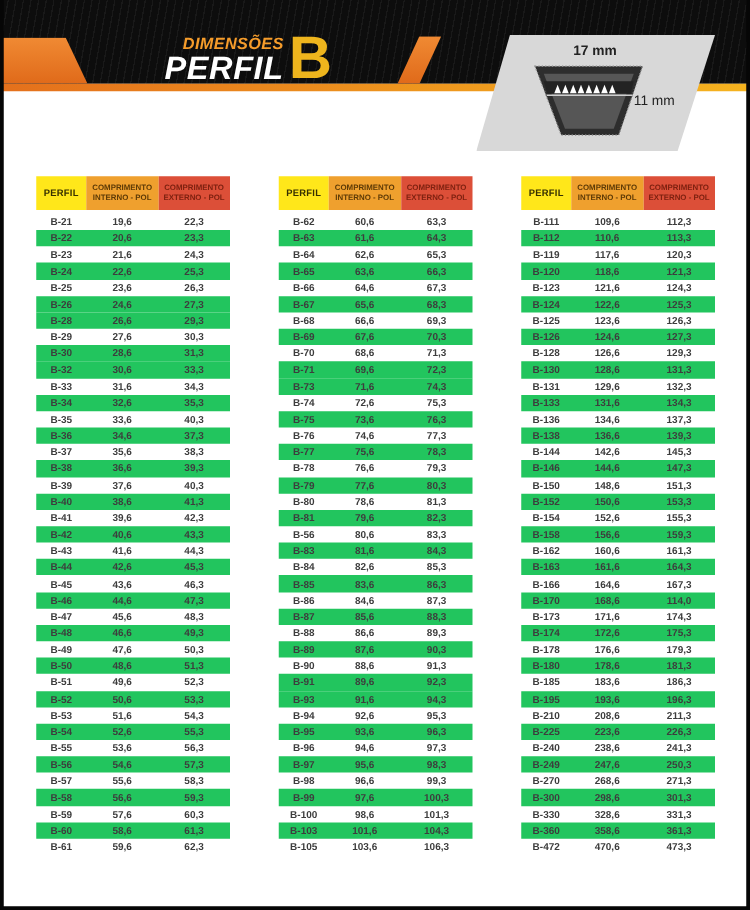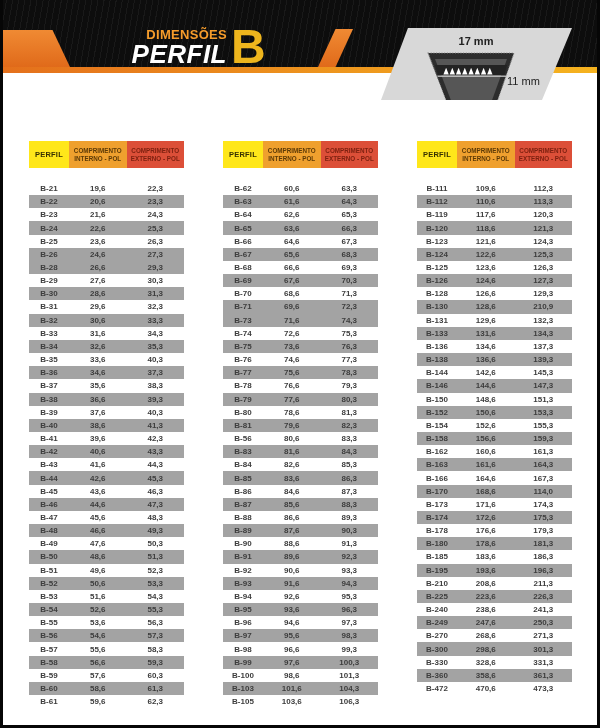--- a/index.html
+++ b/index.html
@@ -16,46 +16,46 @@
      background:repeating-linear-gradient(100deg,rgba(255,255,255,0.05) 0 1px,transparent 1px 6px);}
   .strip{position:absolute;left:0;top:67px;width:600px;height:6px;
      background:linear-gradient(90deg,#e4701c,#f5b31f);z-index:2;}
   .left-accent{position:absolute;left:0;top:30px;width:70px;height:37px;z-index:3;
      background:linear-gradient(180deg,#f08a33,#e06a1a);
      clip-path:polygon(0 0,75% 0,100% 100%,0 100%);}
   .right-accent{position:absolute;left:318px;top:29px;width:35px;height:38px;z-index:3;
      background:linear-gradient(180deg,#f08a33,#e06a1a);
      clip-path:polygon(50% 0,100% 0,50% 100%,0 100%);}
   .banner-text{position:absolute;left:60px;top:27px;width:167px;text-align:right;z-index:4;}
-  .kicker{color:#f59c2b;font-weight:bold;font-size:13px;letter-spacing:.3px;}
+  .kicker{color:#f59c2b;font-style:italic;font-weight:bold;font-size:13px;letter-spacing:.3px;}
   .title{color:#ffffff;font-style:italic;font-weight:bold;font-size:26px;line-height:23px;
      letter-spacing:.5px;margin-top:1px;}
   .letter{position:absolute;left:231px;top:27px;color:#eeb51d;font-weight:bold;
      font-size:48px;line-height:40px;z-index:4;}
 
   
-  .chip{position:absolute;left:381px;top:28px;width:191px;height:72px;background:#d8d8d8;
+  .chip{position:absolute;left:381px;top:28px;width:191px;height:93px;background:#d8d8d8;
      clip-path:polygon(14.1% 0,100% 0,84.3% 100%,0 100%);z-index:5;}
   .belt-svg{position:absolute;left:0;top:0;}
   .label-17{position:absolute;left:55px;top:7px;width:80px;text-align:center;
      font-size:11px;font-weight:bold;color:#222;}
   .label-11{position:absolute;left:126px;top:47px;font-size:11px;font-weight:normal;color:#222;}
 
   
   .table{position:absolute;top:141px;width:155px;}
   .t0{left:29px}.t1{left:223px}.t2{left:417px}
   .thead{display:flex;height:27px;}
   .th{display:flex;flex-direction:column;justify-content:center;align-items:center;
       text-align:center;font-weight:bold;}
   .th-perfil{width:40px;background:#ffe71a;color:#363000;font-size:7.5px;letter-spacing:.2px;}
   .th-int{width:57.5px;background:#efa02e;color:#5d3a06;font-size:6.3px;line-height:7.5px;}
   .th-ext{width:57.5px;background:#dc4f38;color:#7e2110;font-size:6.3px;line-height:7.5px;}
-  .tbody{margin-top:14px;}
+  .tbody{margin-top:3px;}
   .trow{display:flex;height:13.17px;align-items:center;}
-  .trow.alt{background:#a3a3a3;}
+  .trow.alt{background:#22c55e;}
   .tcell{text-align:center;font-size:8px;font-weight:bold;color:#3d3d3d;}
   .c0{width:40px}.c1{width:57.5px}.c2{width:57.5px}
 </style>
 </head>
 <body>
 
 <div class="page">
 
   <div class="band"></div>
   <div class="strip"></div>
@@ -138,25 +138,20 @@
         <div class="trow">
           <div class="tcell c0">B-29</div>
           <div class="tcell c1">27,6</div>
           <div class="tcell c2">30,3</div>
         </div>
         <div class="trow alt">
           <div class="tcell c0">B-30</div>
           <div class="tcell c1">28,6</div>
           <div class="tcell c2">31,3</div>
         </div>
-        <div class="trow">
-          <div class="tcell c0">B-31</div>
-          <div class="tcell c1">29,6</div>
-          <div class="tcell c2">32,3</div>
-        </div>
         <div class="trow alt">
           <div class="tcell c0">B-32</div>
           <div class="tcell c1">30,6</div>
           <div class="tcell c2">33,3</div>
         </div>
         <div class="trow">
           <div class="tcell c0">B-33</div>
           <div class="tcell c1">31,6</div>
           <div class="tcell c2">34,3</div>
         </div>
@@ -454,25 +449,20 @@
         <div class="trow">
           <div class="tcell c0">B-90</div>
           <div class="tcell c1">88,6</div>
           <div class="tcell c2">91,3</div>
         </div>
         <div class="trow alt">
           <div class="tcell c0">B-91</div>
           <div class="tcell c1">89,6</div>
           <div class="tcell c2">92,3</div>
         </div>
-        <div class="trow">
-          <div class="tcell c0">B-92</div>
-          <div class="tcell c1">90,6</div>
-          <div class="tcell c2">93,3</div>
-        </div>
         <div class="trow alt">
           <div class="tcell c0">B-93</div>
           <div class="tcell c1">91,6</div>
           <div class="tcell c2">94,3</div>
         </div>
         <div class="trow">
           <div class="tcell c0">B-94</div>
           <div class="tcell c1">92,6</div>
           <div class="tcell c2">95,3</div>
         </div>
@@ -573,21 +563,21 @@
           <div class="tcell c2">127,3</div>
         </div>
         <div class="trow">
           <div class="tcell c0">B-128</div>
           <div class="tcell c1">126,6</div>
           <div class="tcell c2">129,3</div>
         </div>
         <div class="trow alt">
           <div class="tcell c0">B-130</div>
           <div class="tcell c1">128,6</div>
-          <div class="tcell c2">210,9</div>
+          <div class="tcell c2">131,3</div>
         </div>
         <div class="trow">
           <div class="tcell c0">B-131</div>
           <div class="tcell c1">129,6</div>
           <div class="tcell c2">132,3</div>
         </div>
         <div class="trow alt">
           <div class="tcell c0">B-133</div>
           <div class="tcell c1">131,6</div>
           <div class="tcell c2">134,3</div>

